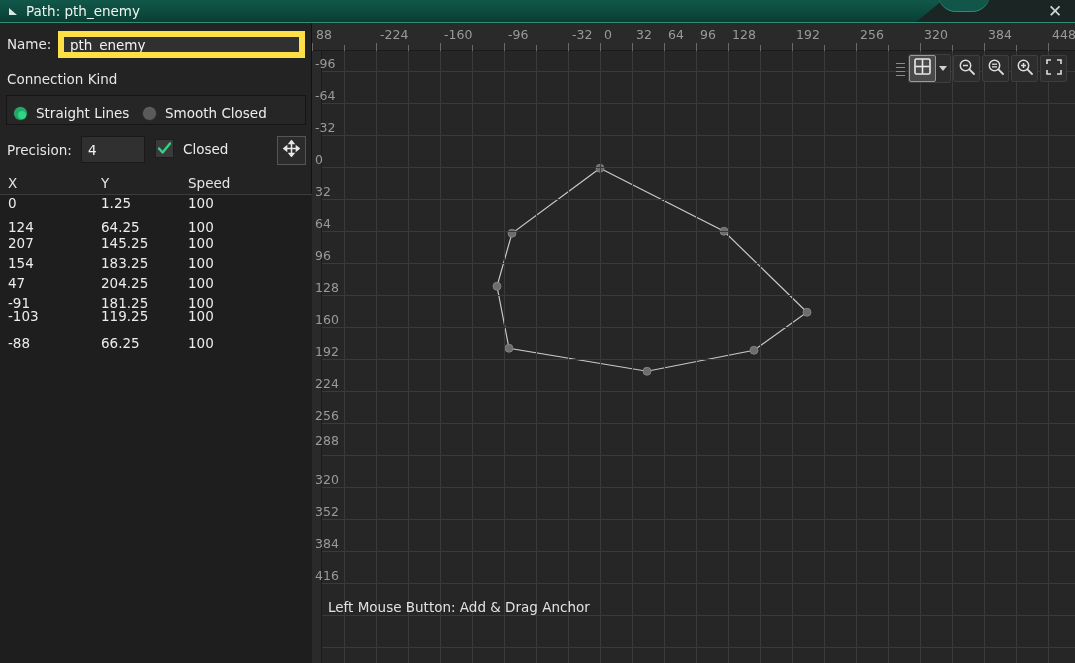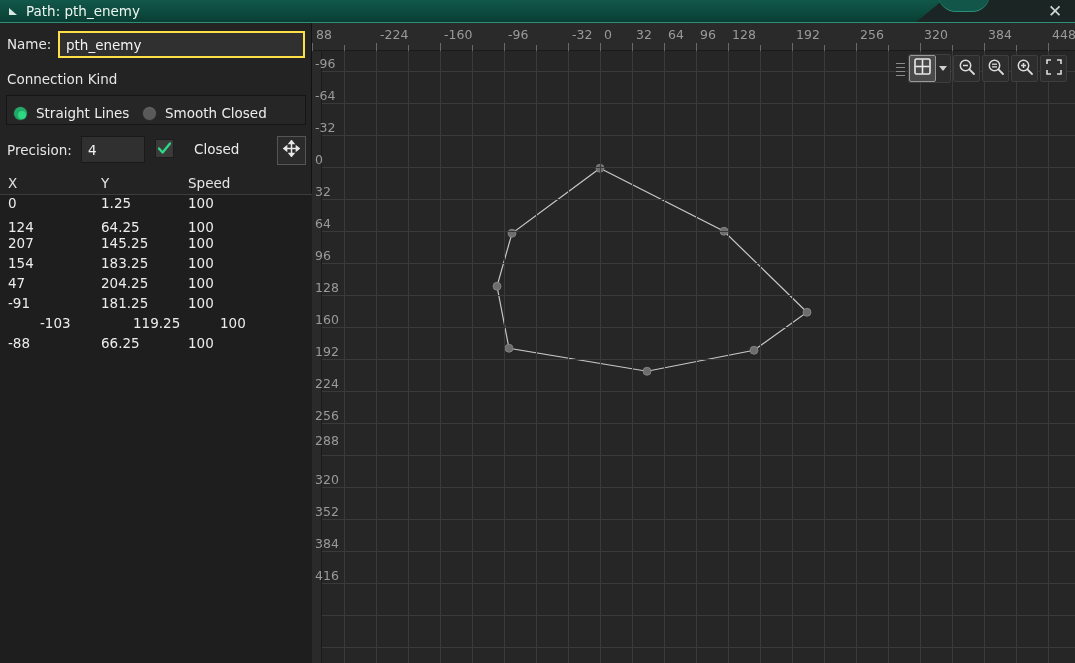--- a/index.html
+++ b/index.html
@@ -68,21 +68,21 @@
     position: absolute; left: 0; top: 8px; width: 312px; height: 29px;
   }
   .lbl-name {
     position: absolute; left: 7px; top: 5px;
     font-size: 13.5px; color: #e6e6e6;
   }
   .input-name {
     position: absolute; left: 58px; top: 0px;
     width: 247px; height: 27px;
     background: #303030;
-    border: 2px solid #fde047;
+    border: 6px solid #fde047;
     color: #f2f2f2; font-size: 13.5px;
     padding: 0 6px; line-height: 25px;
     font-family: "DejaVu Sans", "Liberation Sans", sans-serif;
     outline: none;
   }
   .lbl-conn {
     position: absolute; left: 7px; top: 48px;
     font-size: 13.5px; color: #e6e6e6;
   }
   .radio-group {
@@ -127,21 +127,21 @@
   .chk-wrap {
     position: absolute; left: 155px; top: 6px;
     display: flex; align-items: center; cursor: pointer;
   }
   .chk-box {
     width: 19px; height: 19px;
     background: #3a3a3a; border: 1px solid #1d1d1d;
     position: relative;
   }
   .chk-box svg { position:absolute; left:2px; top:2px; }
-  .chk-label { margin-left: 20px; font-size: 13.5px; color: #ececec; }
+  .chk-label { margin-left: 9px; font-size: 13.5px; color: #ececec; }
   .move-btn {
     position: absolute; left: 277px; top: 3px;
     width: 29px; height: 29px;
     background: #2b2b2b; border: 1px solid #555;
     display: flex; align-items: center; justify-content: center;
     cursor: pointer;
   }
 
   
   .tbl-head {
@@ -328,21 +328,21 @@
       <div class="trow" style="top:80px;">
         <span class="tcell c-x">47</span>
         <span class="tcell c-y">204.25</span>
         <span class="tcell c-s">100</span>
       </div>
       <div class="trow" style="top:100px;">
         <span class="tcell c-x">-91</span>
         <span class="tcell c-y">181.25</span>
         <span class="tcell c-s">100</span>
       </div>
-      <div class="trow" style="top:120px;margin-left:32px;">
+      <div class="trow" style="top:113px;">
         <span class="tcell c-x">-103</span>
         <span class="tcell c-y">119.25</span>
         <span class="tcell c-s">100</span>
       </div>
       <div class="trow" style="top:140px;">
         <span class="tcell c-x">-88</span>
         <span class="tcell c-y">66.25</span>
         <span class="tcell c-s">100</span>
       </div>
     </div>
@@ -540,15 +540,16 @@
               <polyline points="12,2 16,2 16,6"></polyline>
               <polyline points="16,12 16,16 12,16"></polyline>
               <polyline points="6,16 2,16 2,12"></polyline>
             </g>
           </svg>
         </span>
       </div>
     </div>
 
     <div class="status">
+      <div>Left Mouse Button: Add &amp; Drag Anchor</div>
     </div>
   </div>
 </div>
 
 </body></html>

